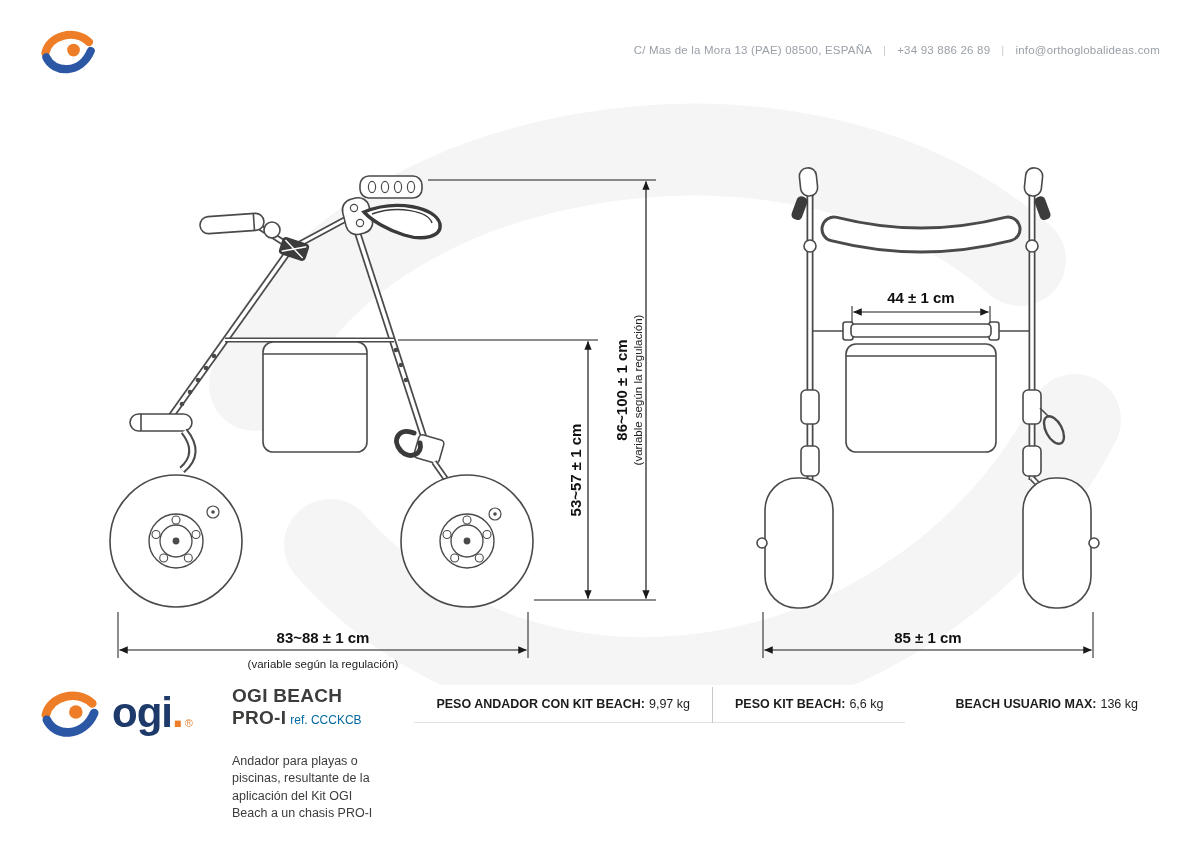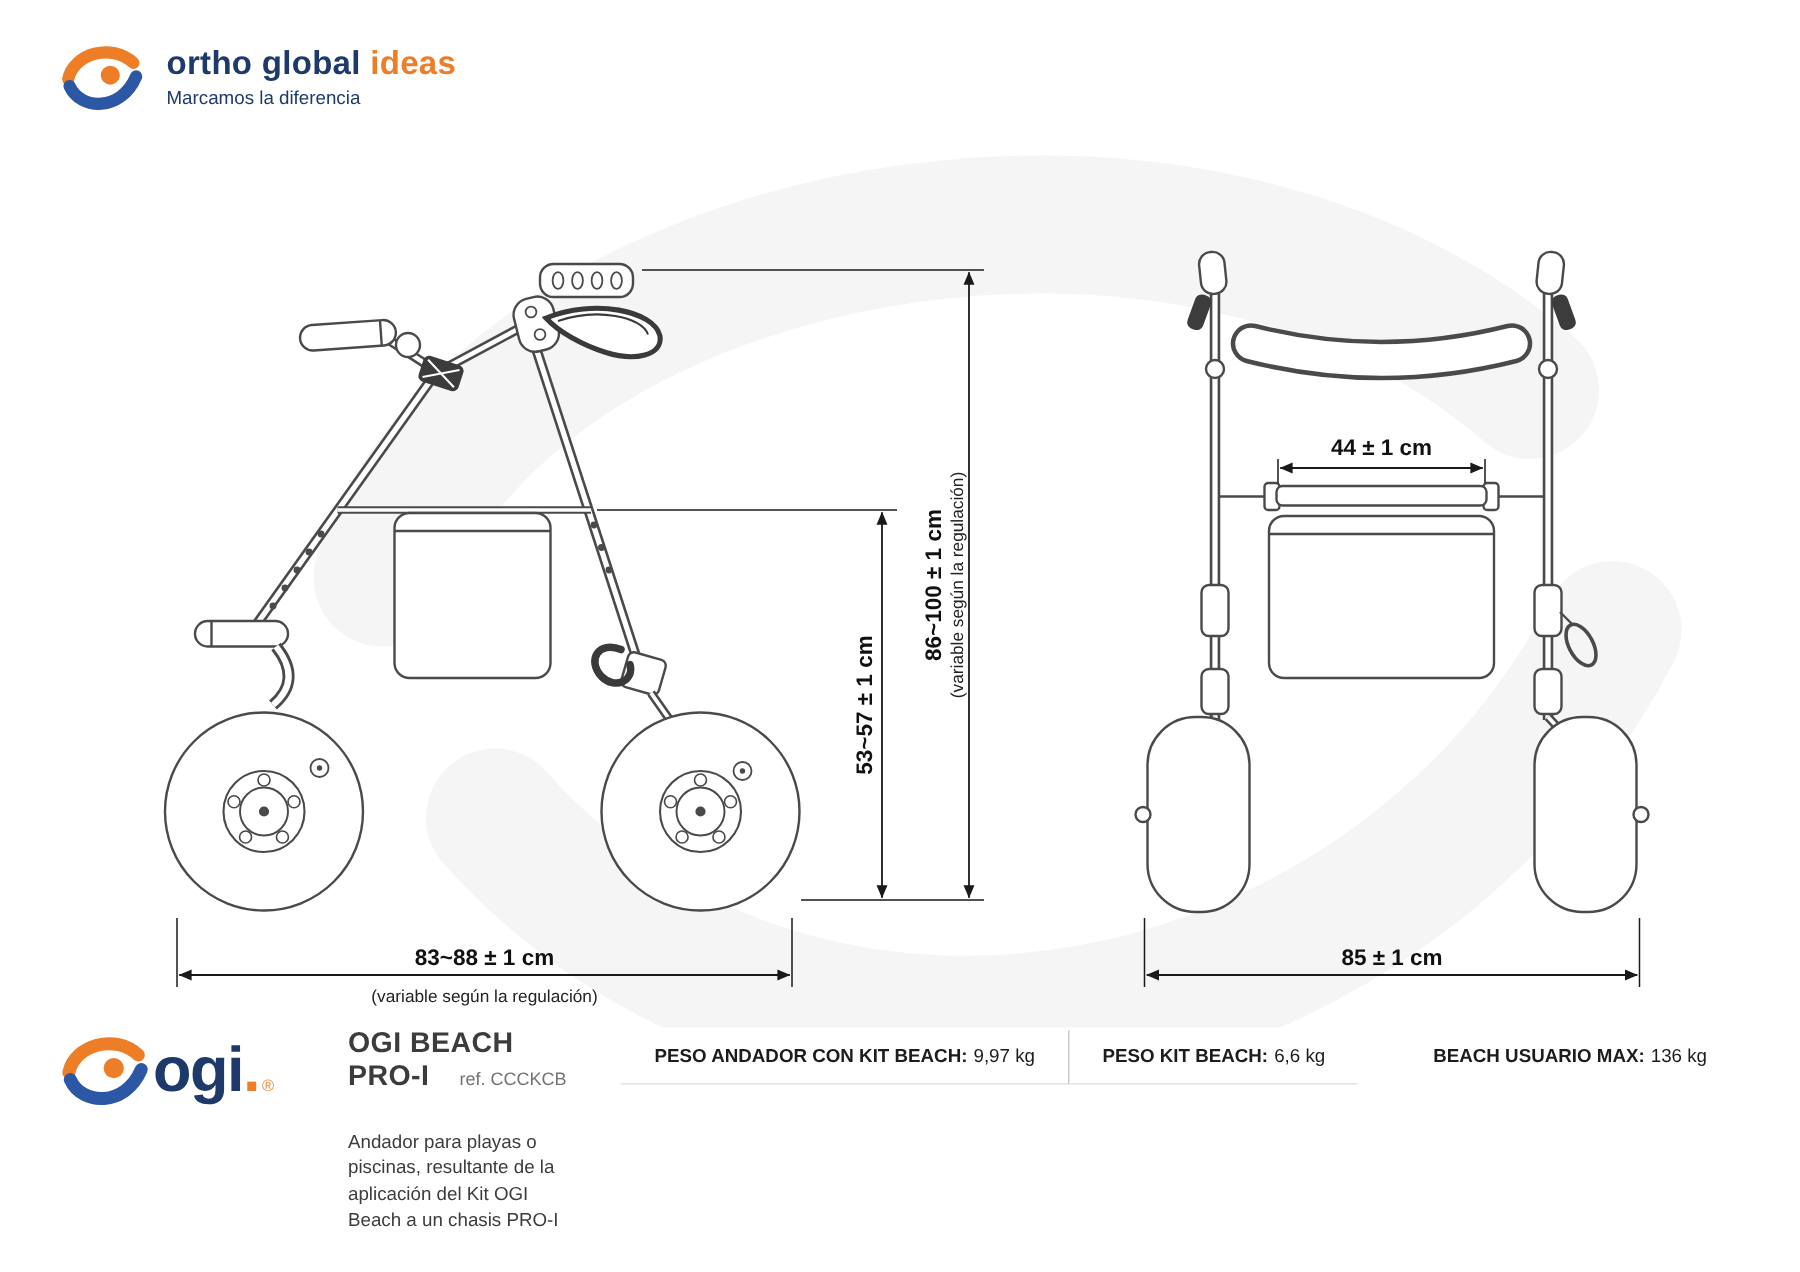--- a/index.html
+++ b/index.html
@@ -25,51 +25,50 @@
   .ln{stroke:#4a4a4a;fill:none;stroke-width:1.6;}
   .fillw{fill:#ffffff;stroke:#4a4a4a;stroke-width:1.6;}
   .dim{stroke:#1a1a1a;stroke-width:1.2;fill:none;}
   .ext{stroke:#1a1a1a;stroke-width:1;fill:none;}
   svg text{font-family:"Liberation Sans",sans-serif;}
   .dim-label{font-size:15px;font-weight:700;fill:#111;text-anchor:middle;}
   .dim-note{font-size:11.5px;fill:#222;text-anchor:middle;}
   
   .footer{position:absolute;left:40px;right:40px;bottom:26px;display:flex;align-items:flex-start;
     gap:26px;z-index:2;background:#fff;}
-  .ogi-logo{display:flex;align-items:center;min-width:166px;}
+  .ogi-logo{display:flex;align-items:center;gap:10px;min-width:166px;}
   .ogi-text{font-size:42px;font-weight:700;color:#1d3a6b;line-height:1;letter-spacing:-1px;}
   .ogi-dot{color:#ee7d27;}
   .ogi-reg{font-size:11px;color:#e98a3f;margin-left:2px;font-weight:400;vertical-align:baseline;}
   .product{max-width:306px;}
   .product-title{font-size:19px;font-weight:700;color:#3c3c3b;letter-spacing:.3px;text-align:right;}
-  .product-ref{font-size:12px;color:#737373;margin-left:20px;}
+  .product-ref{font-size:12px;color:#0369a1;margin-left:4px;}
   .product-desc{font-size:12.5px;color:#3c3c3b;line-height:1.38;margin-top:24px;}
   .specs{flex:1;display:flex;margin-top:2px;}
   .spec-col{display:flex;flex-direction:row;}
   .spec-col1{flex:1.4;}
   .spec-col2{flex:1;border-left:1px solid #c9c9c9;gap:28px;}
   .spec-col .spec-row:first-child{border-bottom:1px solid #e2e2e2;}
   .spec-row{padding:10px 22px 11px 22px;font-size:12.5px;color:#1c1c1c;white-space:nowrap;}
   .spec-label{font-weight:700;}
   .spec-value{font-weight:400;margin-left:4px;}
 </style>
 </head>
 <body>
 
 <div class="header">
   <div class="logo">
     <svg width="58" height="54" viewBox="0 0 64 58">
       <path d="M6,31 C10,12 38,4 54,19" stroke="#ee7d27" stroke-width="9" fill="none" stroke-linecap="round"></path>
       <circle cx="37" cy="28" r="7" fill="#ee7d27"></circle>
       <path d="M7,36 C15,54 45,55 56,29" stroke="#2b57a5" stroke-width="9" fill="none" stroke-linecap="round"></path>
     </svg>
-    <div class="logo-text">
-      <div class="logo-name"><span>ortho global</span> <span class="accent">ideas</span></div>
-      <div class="logo-tagline">Marcamos la diferencia</div>
-    </div>
+  </div>
+  <div class="contact">
+    <span>C/ Mas de la Mora 13 (PAE) 08500, ESPAÑA</span><span class="sep">|</span><span>+34 93 886 26 89</span><span class="sep">|</span><a href="#">info@orthoglobalideas.com</a>
   </div>
 </div>
 
 <svg class="drawing" width="1200" height="848" viewBox="0 0 1200 848">
   <defs>
     <marker id="arr" viewBox="0 0 10 10" refX="8.6" refY="5" markerWidth="8" markerHeight="8" orient="auto-start-reverse">
       <path d="M0,1.2 L9,5 L0,8.8 Z" fill="#1a1a1a"></path>
     </marker>
   </defs>
 

